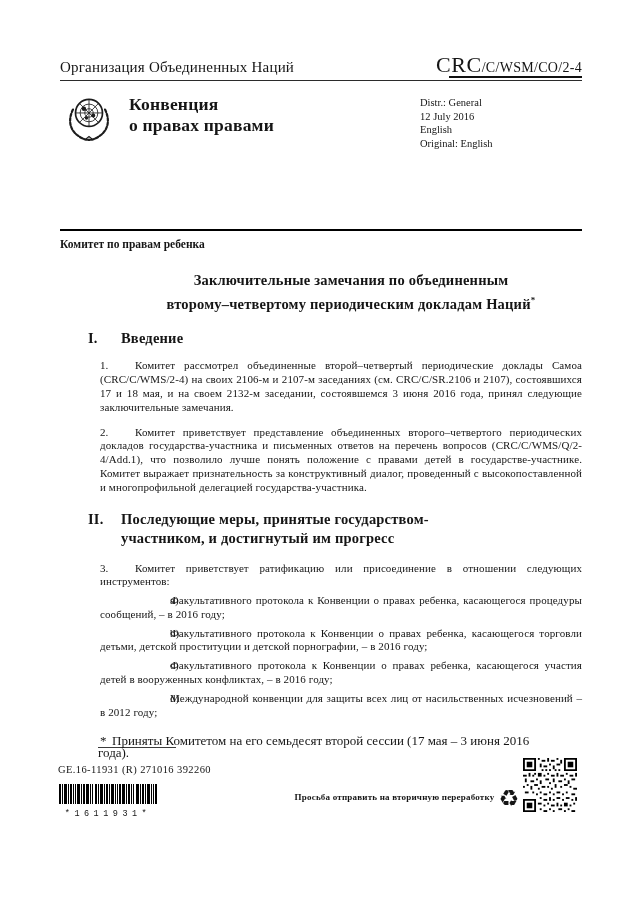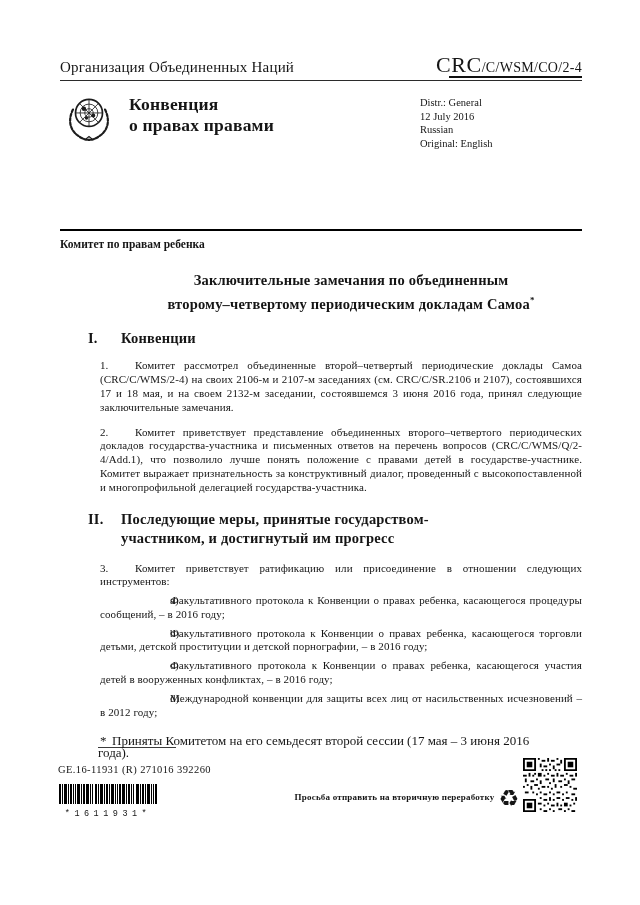--- a/index.html
+++ b/index.html
@@ -189,35 +189,35 @@
     </svg>
     <div class="pub-title">
       <div>Конвенция</div>
       <div>о правах правами</div>
     </div>
   </div>
 
   <div class="distr-block">
     <div>Distr.: General</div>
     <div>12 July 2016</div>
-    <div>Russian</div>
+    <div>English</div>
     <div>Original: English</div>
   </div>
 
   <div class="rule-thick"></div>
   <div class="committee">Комитет по правам ребенка</div>
 
   <div class="doc-title">
     <div>Заключительные замечания по объединенным</div>
-    <div><span>второму–четвертому периодическим докладам Самоа</span><sup>*</sup></div>
+    <div><span>второму–четвертому периодическим докладам Наций</span><sup>*</sup></div>
   </div>
 
   <div class="section-heading">
     <span class="numeral">I.</span>
-    <span>Конвенции</span>
+    <span>Введение</span>
   </div>
 
   <p class="para"><span class="pnum">1.</span><span>Комитет рассмотрел объединенные второй–четвертый периодические доклады Самоа (CRC/C/WMS/2-4) на своих 2106-м и 2107-м заседаниях (см. CRC/C/SR.2106 и 2107), состоявшихся 17 и 18 мая, и на своем 2132-м заседании, состоявшемся 3 июня 2016 года, принял следующие заключительные замечания.</span></p>
 
   <p class="para"><span class="pnum">2.</span><span>Комитет приветствует представление объединенных второго–четвертого периодических докладов государства-участника и письменных ответов на перечень вопросов (CRC/C/WMS/Q/2-4/Add.1), что позволило лучше понять положение с правами детей в государстве-участнике. Комитет выражает признательность за конструктивный диалог, проведенный с высокопоставленной и многопрофильной делегацией государства-участника.</span></p>
 
   <div class="section-heading">
     <span class="numeral">II.</span>
     <span>
       <span>Последующие меры, принятые государством-</span><br>

